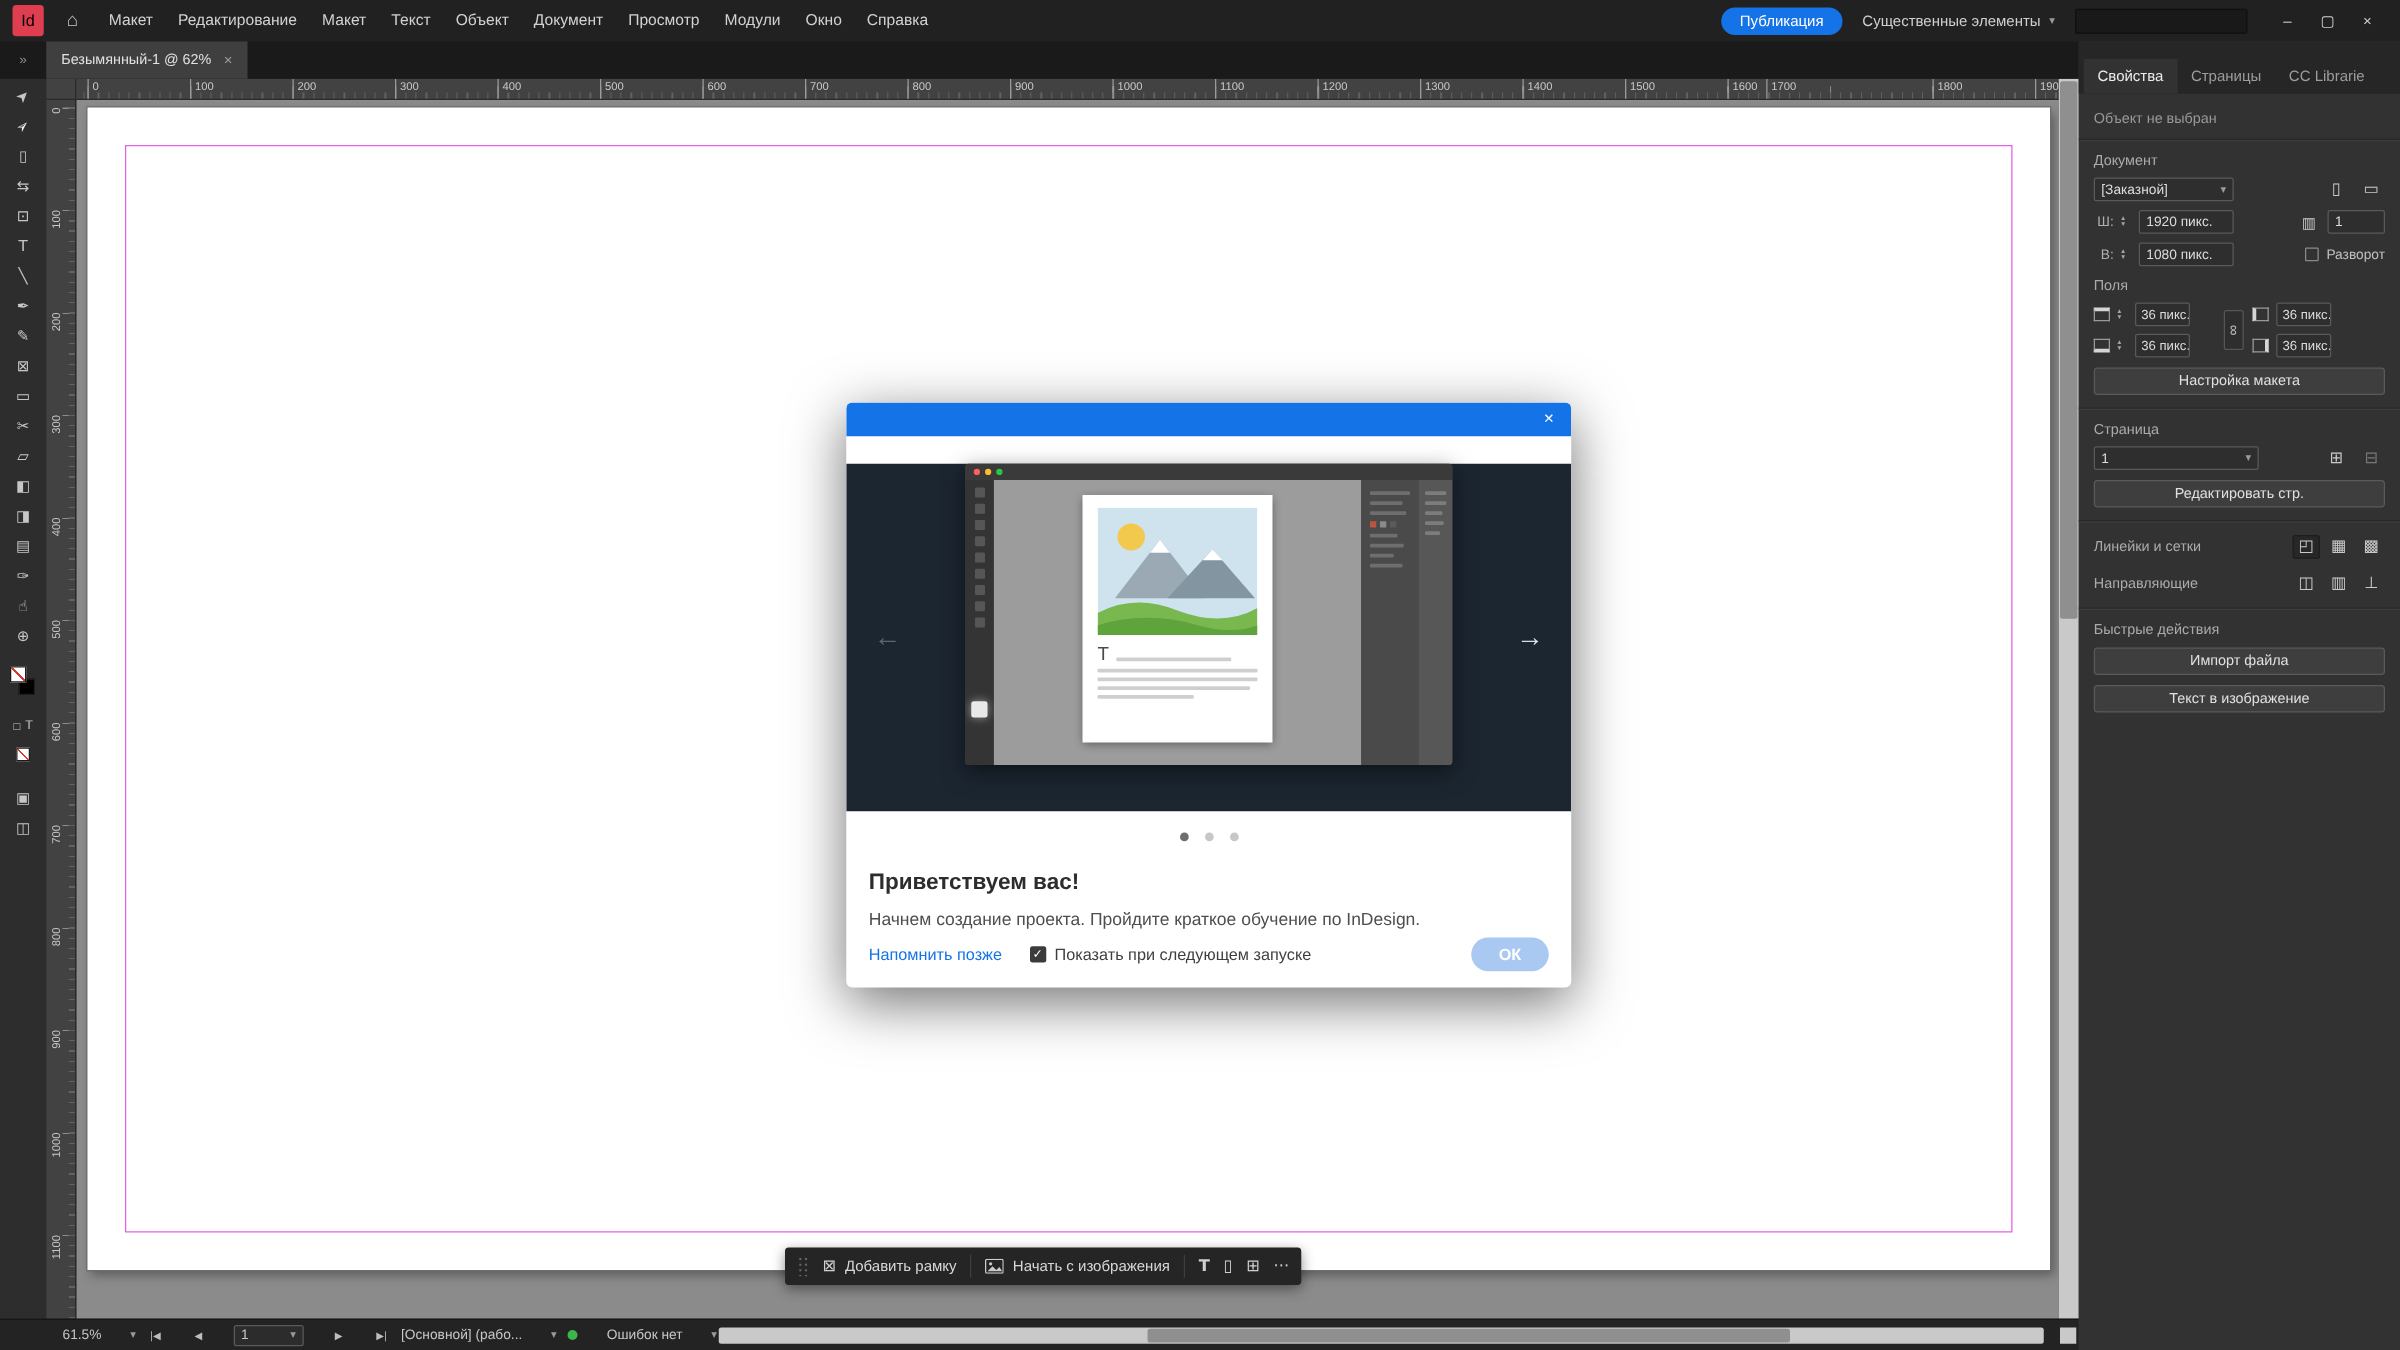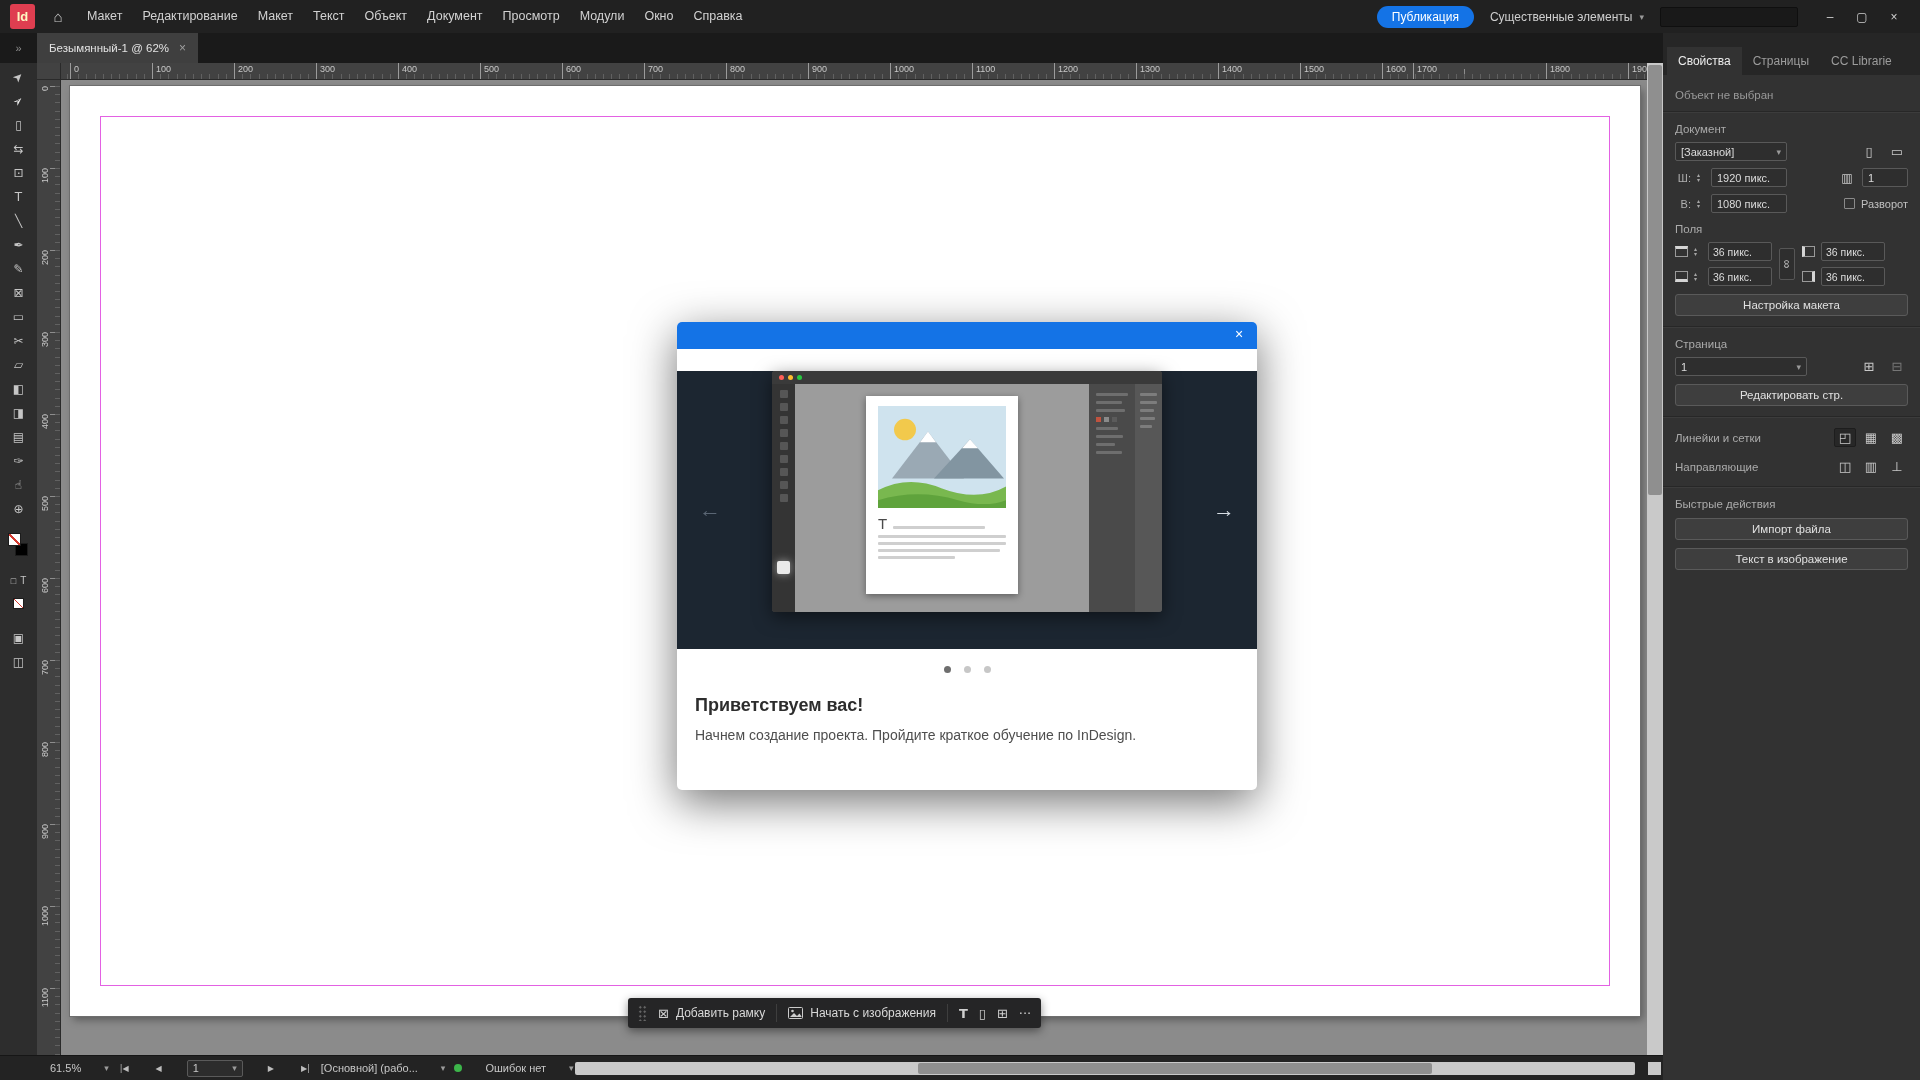--- a/index.html
+++ b/index.html
@@ -3,22 +3,22 @@
 <meta charset="utf-8">
 <style>
   * { margin:0; padding:0; box-sizing:border-box; }
   html,body { width:1920px; height:1080px; overflow:hidden; background:#262626;
     font-family:"Liberation Sans","DejaVu Sans",sans-serif; }
   .glyph, .picon, .chev, .tool span, .ft-icon, .nav-ic { font-family:"DejaVu Sans",sans-serif; }
 
   
   .menubar{position:absolute;top:0;left:0;width:1920px;height:33px;background:#212121;
     display:flex;align-items:center;padding:0 10px;font-size:12.5px;color:#d2d2d2;z-index:10;}
-  .logo{width:25px;height:25px;background:#df3e50;color:#fef9c3;border-radius:3px;display:flex;
-    align-items:center;justify-content:center;font-weight:bold;font-size:13px;margin-right:12px;}
+  .logo{width:25px;height:25px;background:#df3e50;color:#000000;border-radius:3px;display:flex;
+    align-items:center;justify-content:center;font-weight:normal;font-size:13px;margin-right:12px;}
   .home{font-size:15px;margin-right:8px;color:#c9c9c9;width:22px;text-align:center;}
   .menubar-items{display:flex;align-items:center;}
   .menu-item{padding:0 10px;line-height:33px;white-space:nowrap;}
   .mb-right{margin-left:auto;display:flex;align-items:center;gap:16px;}
   .publish-btn{background:#1473e6;color:#fff;border:none;border-radius:12px;height:22px;
     padding:0 15px;font-size:12px;font-family:inherit;}
   .workspace{display:flex;gap:7px;align-items:center;font-size:12px;color:#cfcfcf;white-space:nowrap;}
   .chev{color:#9a9a9a;font-size:9px;}
   .search-input{width:138px;height:20px;background:#191919;border:1px solid #0f0f0f;border-radius:2px;
     color:#ddd;padding:0 6px;font-size:11px;}
@@ -125,21 +125,21 @@
   .flabel2{font-size:11px;color:#c0c0c0;}
   .stepper{display:inline-flex;flex-direction:column;font-size:6px;line-height:5px;color:#a5a5a5;width:8px;}
   .picon{width:22px;height:19px;display:flex;align-items:center;justify-content:center;
     font-size:13px;color:#c9c9c9;border-radius:2px;}
   .picon.sm{font-size:12px;width:18px;}
   .picon.dim{opacity:.45;}
   .picon.active{background:#272727;border:1px solid #1d1d1d;}
   .cbox{width:11px;height:11px;border:1px solid #8a8a8a;border-radius:1px;display:inline-block;}
   .margins-grid{display:grid;grid-template-columns:15px 10px 64px 22px 15px 64px;gap:6px 4px;
     align-items:center;margin:6px 0;}
-  .margins-grid .field{width:64px;padding:0 4px;font-size:10.5px;}
+  .margins-grid .field{width:44px;padding:0 4px;font-size:10.5px;}
   .micon{width:13px;height:11px;border:1px solid #9a9a9a;display:inline-block;}
   .micon.top{border-top:3px solid #d5d5d5;} .micon.bottom{border-bottom:3px solid #d5d5d5;}
   .micon.left{border-left:3px solid #d5d5d5;} .micon.right{border-right:3px solid #d5d5d5;}
   .chain{grid-column:4;grid-row:1 / span 2;justify-self:center;width:16px;height:32px;background:#2e2e2e;
     border:1px solid #565656;border-radius:2px;display:flex;align-items:center;justify-content:center;color:#c5c5c5;}
   .chain i{display:block;transform:rotate(90deg);font-style:normal;font-size:12px;}
   .pbtn{display:block;width:100%;height:22px;margin:8px 0;background:#3e3e3e;border:1px solid #5a5a5a;
     border-radius:3px;color:#e0e0e0;font-size:11.5px;font-family:inherit;}
 
   
@@ -610,13 +610,21 @@
       </div>
     </div>
   </div>
   <div class="dots-row">
       <span class="dot active"></span>
       <span class="dot"></span>
       <span class="dot"></span>
     </div>
   <div class="dlg-title">Приветствуем вас!</div>
   <div class="dlg-body">Начнем создание проекта. Пройдите краткое обучение по InDesign.</div>
+  <div class="dlg-footer">
+    <span class="link">Напомнить позже</span>
+    <div class="dlg-check">
+      <span class="checkbox">✓</span>
+      <span>Показать при следующем запуске</span>
+    </div>
+    <button class="ok-btn">ОК</button>
+  </div>
 </div>
 
 </body></html>

